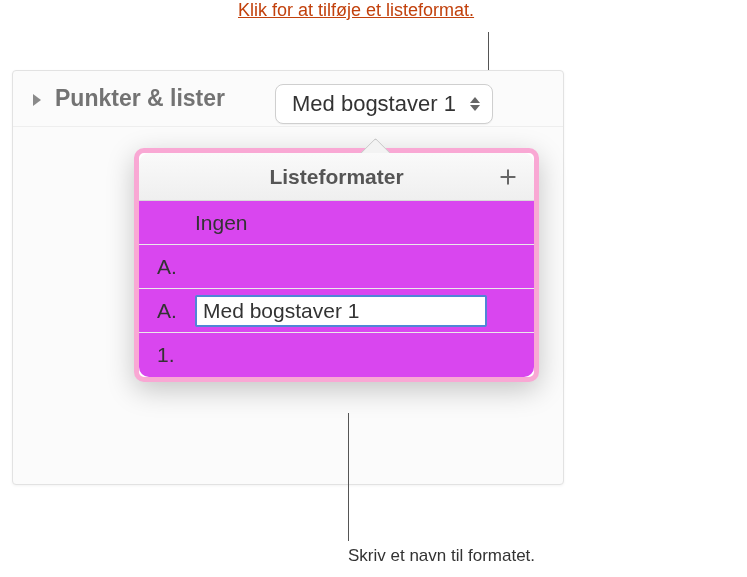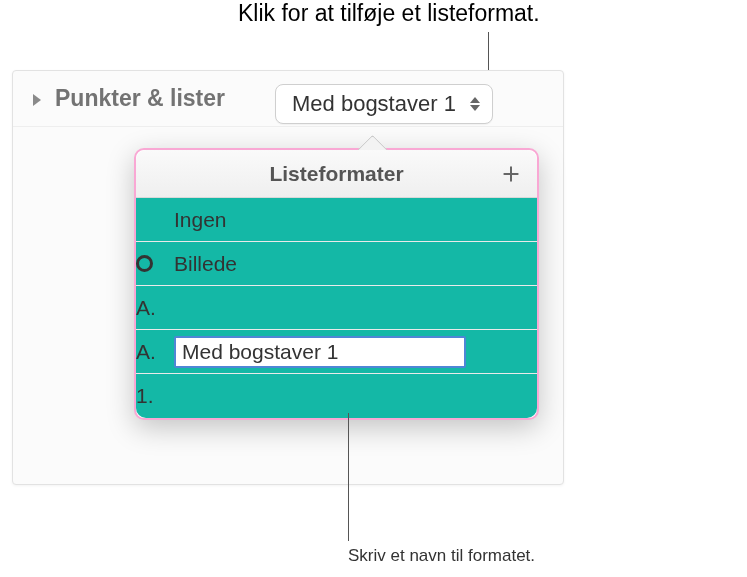--- a/index.html
+++ b/index.html
@@ -8,22 +8,23 @@
       height: 577px;
       font-family: -apple-system, BlinkMacSystemFont, "Helvetica Neue", sans-serif;
       background: #fff;
       position: relative;
       color: #222;
     }
     .callout-top {
       position: absolute;
       top: 0px;
       left: 238px;
-      font-size: 23px;
-      color: #000000;
+      font-size: 18px;
+      color: #c2410c;
+      text-decoration: underline;
     }
     .callout-top-line {
       position: absolute;
       top: 32px;
       left: 488px;
       width: 1px;
       height: 128px;
       background: #555;
     }
     .callout-bottom {
@@ -110,21 +111,21 @@
       border-left: 5px solid transparent;
       border-right: 5px solid transparent;
       border-top: 6px solid #666;
     }
     .popover {
       position: absolute;
       top: 148px;
       left: 134px;
       width: 405px;
       background: #fff;
-      border: 2px solid #f9a8d4;
+      border: 5px solid #f9a8d4;
       border-radius: 10px;
       box-shadow: 0 8px 28px rgba(0,0,0,0.22);
     }
     .popover::before {
       content: "";
       position: absolute;
       top: -11px;
       left: 226px;
       width: 20px;
       height: 20px;
@@ -160,24 +161,25 @@
       align-items: center;
       justify-content: center;
       cursor: pointer;
     }
     .add-btn svg { width: 20px; height: 20px; }
     .list-row {
       height: 44px;
       display: flex;
       align-items: center;
       border-bottom: 1px solid #eaeaea;
+      padding-left: 18px;
       font-size: 21px;
       color: #333;
       cursor: pointer;
-      background: #14b8a6;
+      background: #d946ef;
     }
     .list-row:last-child { border-bottom: none; border-radius: 0 0 10px 10px; }
     .row-marker {
       width: 38px;
       display: flex;
       align-items: center;
       justify-content: flex-start;
       font-size: 21px;
       color: #333;
     }
@@ -236,26 +238,20 @@
       </svg>
     </div>
   </div>
 
   <div class="list-row">
     <span class="row-marker"></span>
     <span class="row-label">Ingen</span>
   </div>
 
 
-  <div class="list-row">
-    <span class="row-marker">
-        <span class="circle-icon"></span>
-      </span>
-    <span class="row-label">Billede</span>
-  </div>
 
   <div class="list-row">
     <span class="row-marker">A.</span>
   </div>
 
   <div class="list-row">
     <span class="row-marker">A.</span>
     <input class="edit-field" type="text" value="Med bogstaver 1" style="">
   </div>
 

